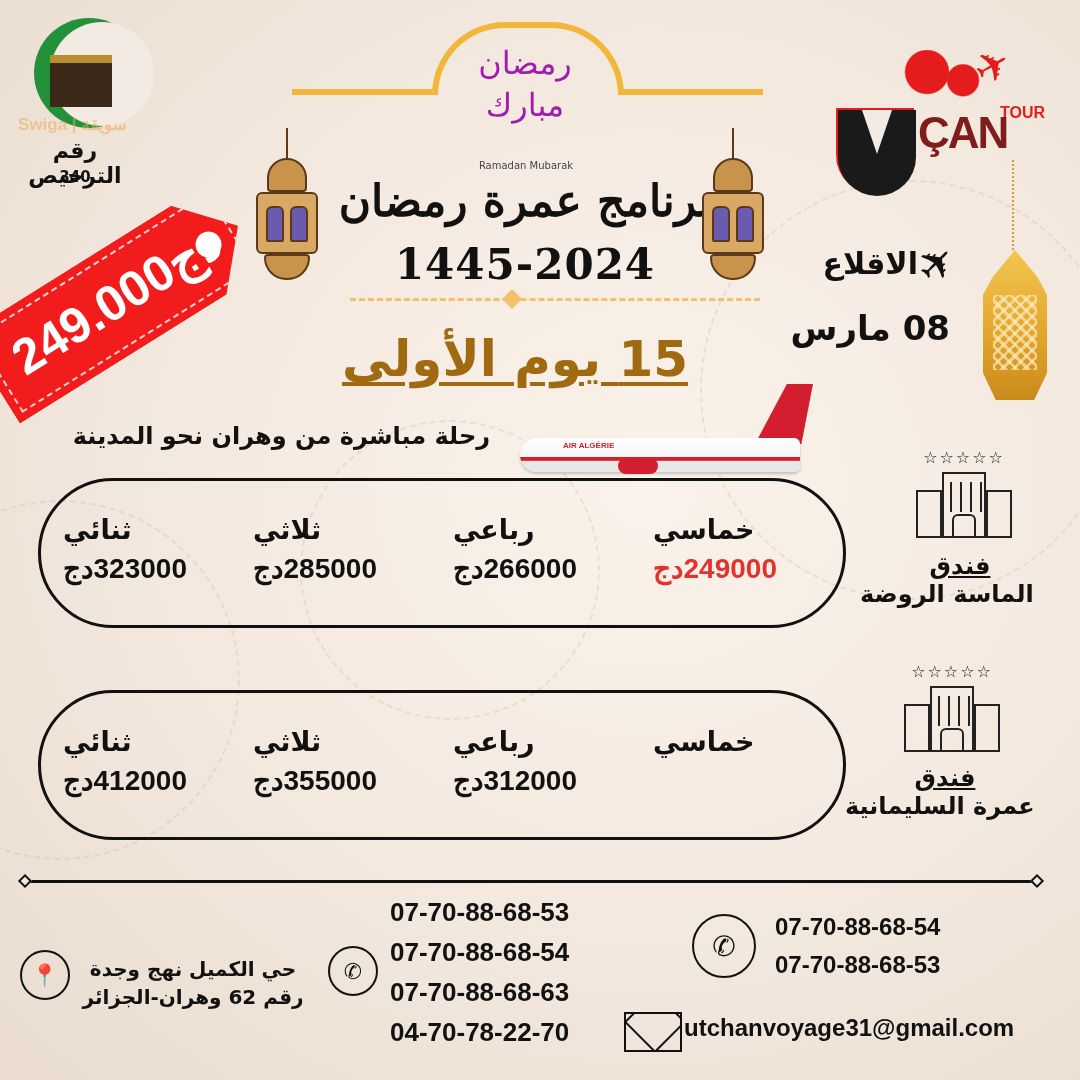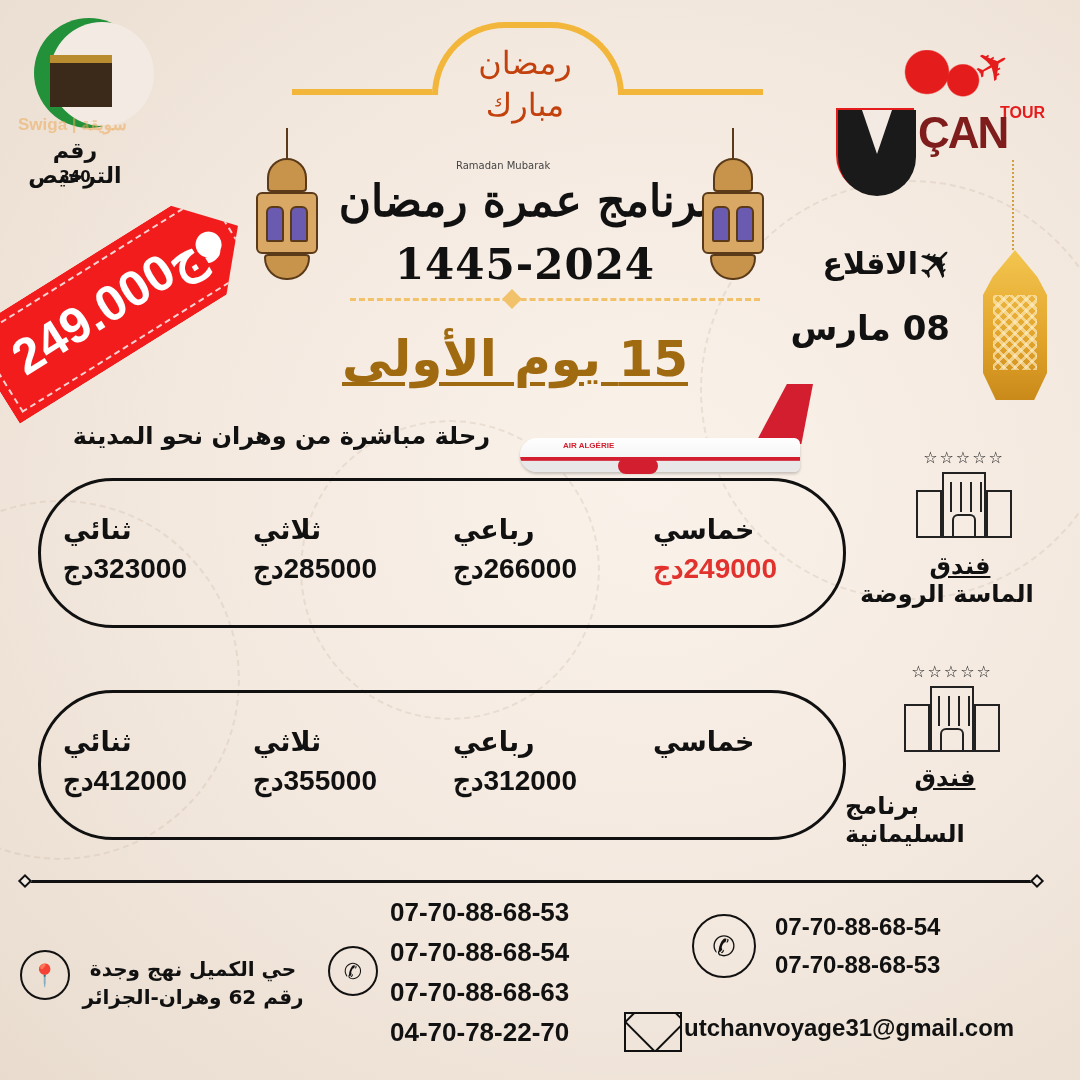--- a/index.html
+++ b/index.html
@@ -33,22 +33,22 @@
   .license-num { left: 10px; top: 168px; width: 130px; text-align: center; font-size: 15px; font-weight: bold; }
 
   
   .arch-line { left: 292px; top: 89px; width: 140px; height: 6px; background: #f2b73a; }
   .arch-line.r { left: 623px; width: 140px; }
   .arch {
     left: 432px; top: 22px; width: 192px; height: 73px;
     border: 6px solid #f2b73a; border-bottom: none;
     border-radius: 96px 96px 0 0;
   }
-  .calligraphy { left: 470px; top: 42px; width: 110px; height: 95px; font-size: 32px; text-align: center; color: #c2410c; font-family: "DejaVu Serif", serif; line-height: 42px; direction: rtl; }
-  .ramadan-mubarak { left: 456px; top: 160px; width: 140px; font-size: 10px; color: #444; }
+  .calligraphy { left: 470px; top: 42px; width: 110px; height: 95px; font-size: 32px; text-align: center; color: #a21caf; font-family: "DejaVu Serif", serif; line-height: 42px; direction: rtl; }
+  .ramadan-mubarak { left: 456px; top: 160px; width: 140px; text-align: center; font-size: 10px; color: #444; }
   .title { left: 300px; top: 175px; width: 450px; text-align: center; font-size: 44px; font-weight: bold; direction: rtl; font-family: "DejaVu Serif", serif; }
   .year { left: 330px; top: 240px; width: 390px; text-align: center; font-size: 42px; font-weight: bold; font-family: "DejaVu Serif", serif; letter-spacing: 1px; }
   .divider { left: 350px; top: 298px; width: 410px; height: 2px; border-top: 3px dashed #f2c26a; }
   .divider-diamond { left: 505px; top: 292px; width: 14px; height: 14px; background: #f2c26a; transform: rotate(45deg); }
 
   
   .lantern { width: 66px; height: 120px; }
   .lantern .cap { position: absolute; left: 13px; top: 0; width: 40px; height: 34px; border-radius: 20px 20px 4px 4px; background: #c8934a; border: 2px solid #5a3a18; }
   .lantern .body { position: absolute; left: 2px; top: 34px; width: 62px; height: 62px; background: #d9a865; border: 2px solid #5a3a18; border-radius: 6px; }
   .lantern .win { position: absolute; top: 12px; width: 18px; height: 36px; background: #6a5ab0; border: 2px solid #5a3a18; border-radius: 6px 6px 2px 2px; }
@@ -241,21 +241,21 @@
 </div>
 <div class="abs hotel-icon" style="left:900px;top:662px;">
   <div class="stars">☆☆☆☆☆</div>
   <div class="wing l"></div>
     <div class="center"></div>
     <div class="wing r"></div>
     <div class="door"></div>
 </div>
 <div class="abs" style="left:845px;top:764px;width:200px;">
   <div class="hotel-word">فندق</div>
-  <div class="hotel-name">برنامج السليمانية</div>
+  <div class="hotel-name">عمرة السليمانية</div>
 </div>
 
 <div class="abs foot-line"></div>
 <div class="abs foot-diamond" style="left:20px;"></div>
 <div class="abs foot-diamond" style="left:1032px;"></div>
 
 <div class="abs circle-icon" style="left:20px;top:950px;">📍</div>
 <div class="abs address">
   <div>حي الكميل نهج وجدة</div>
   <div>رقم 62 وهران-الجزائر</div>

